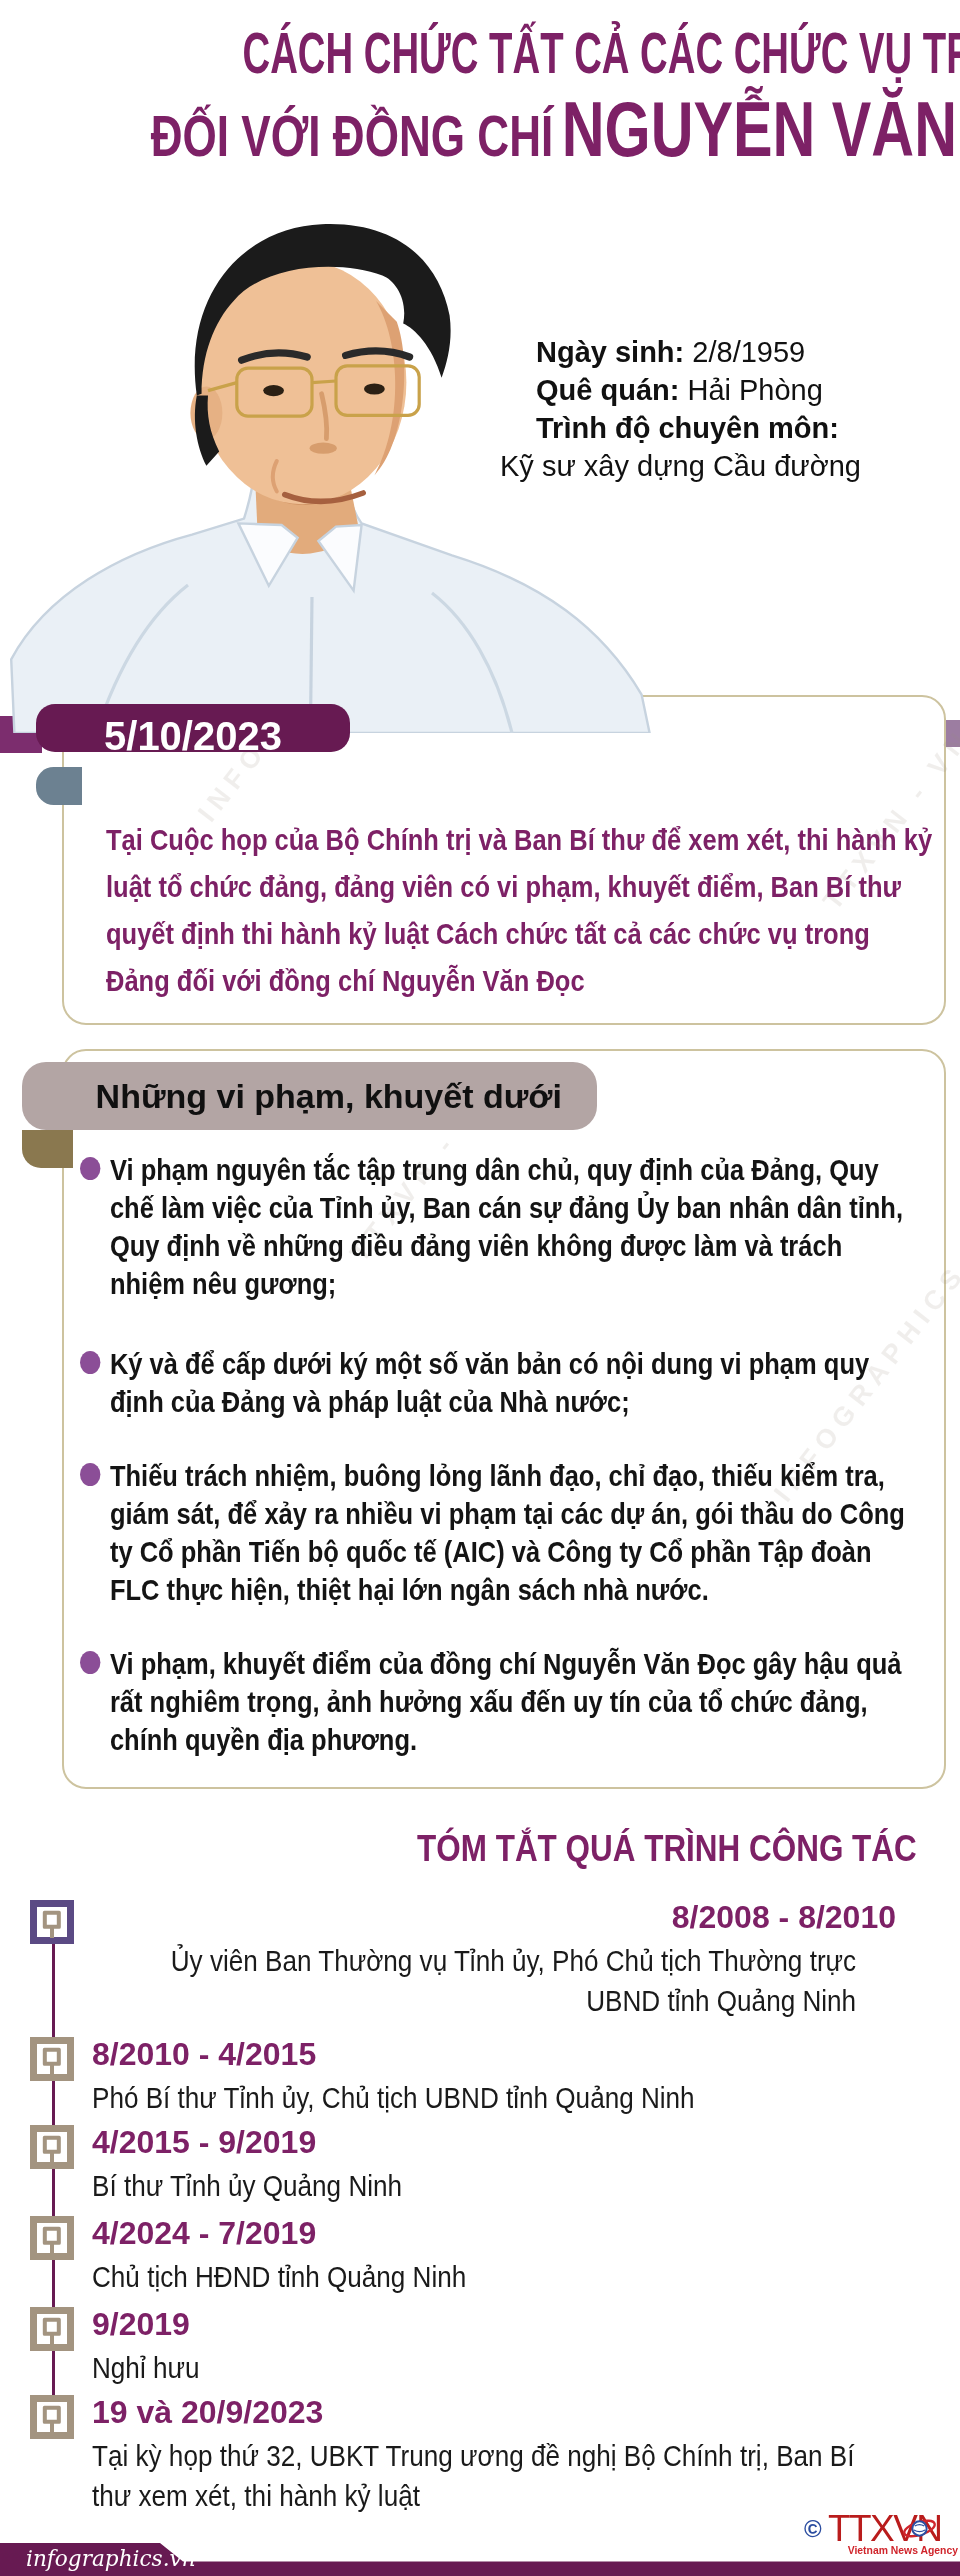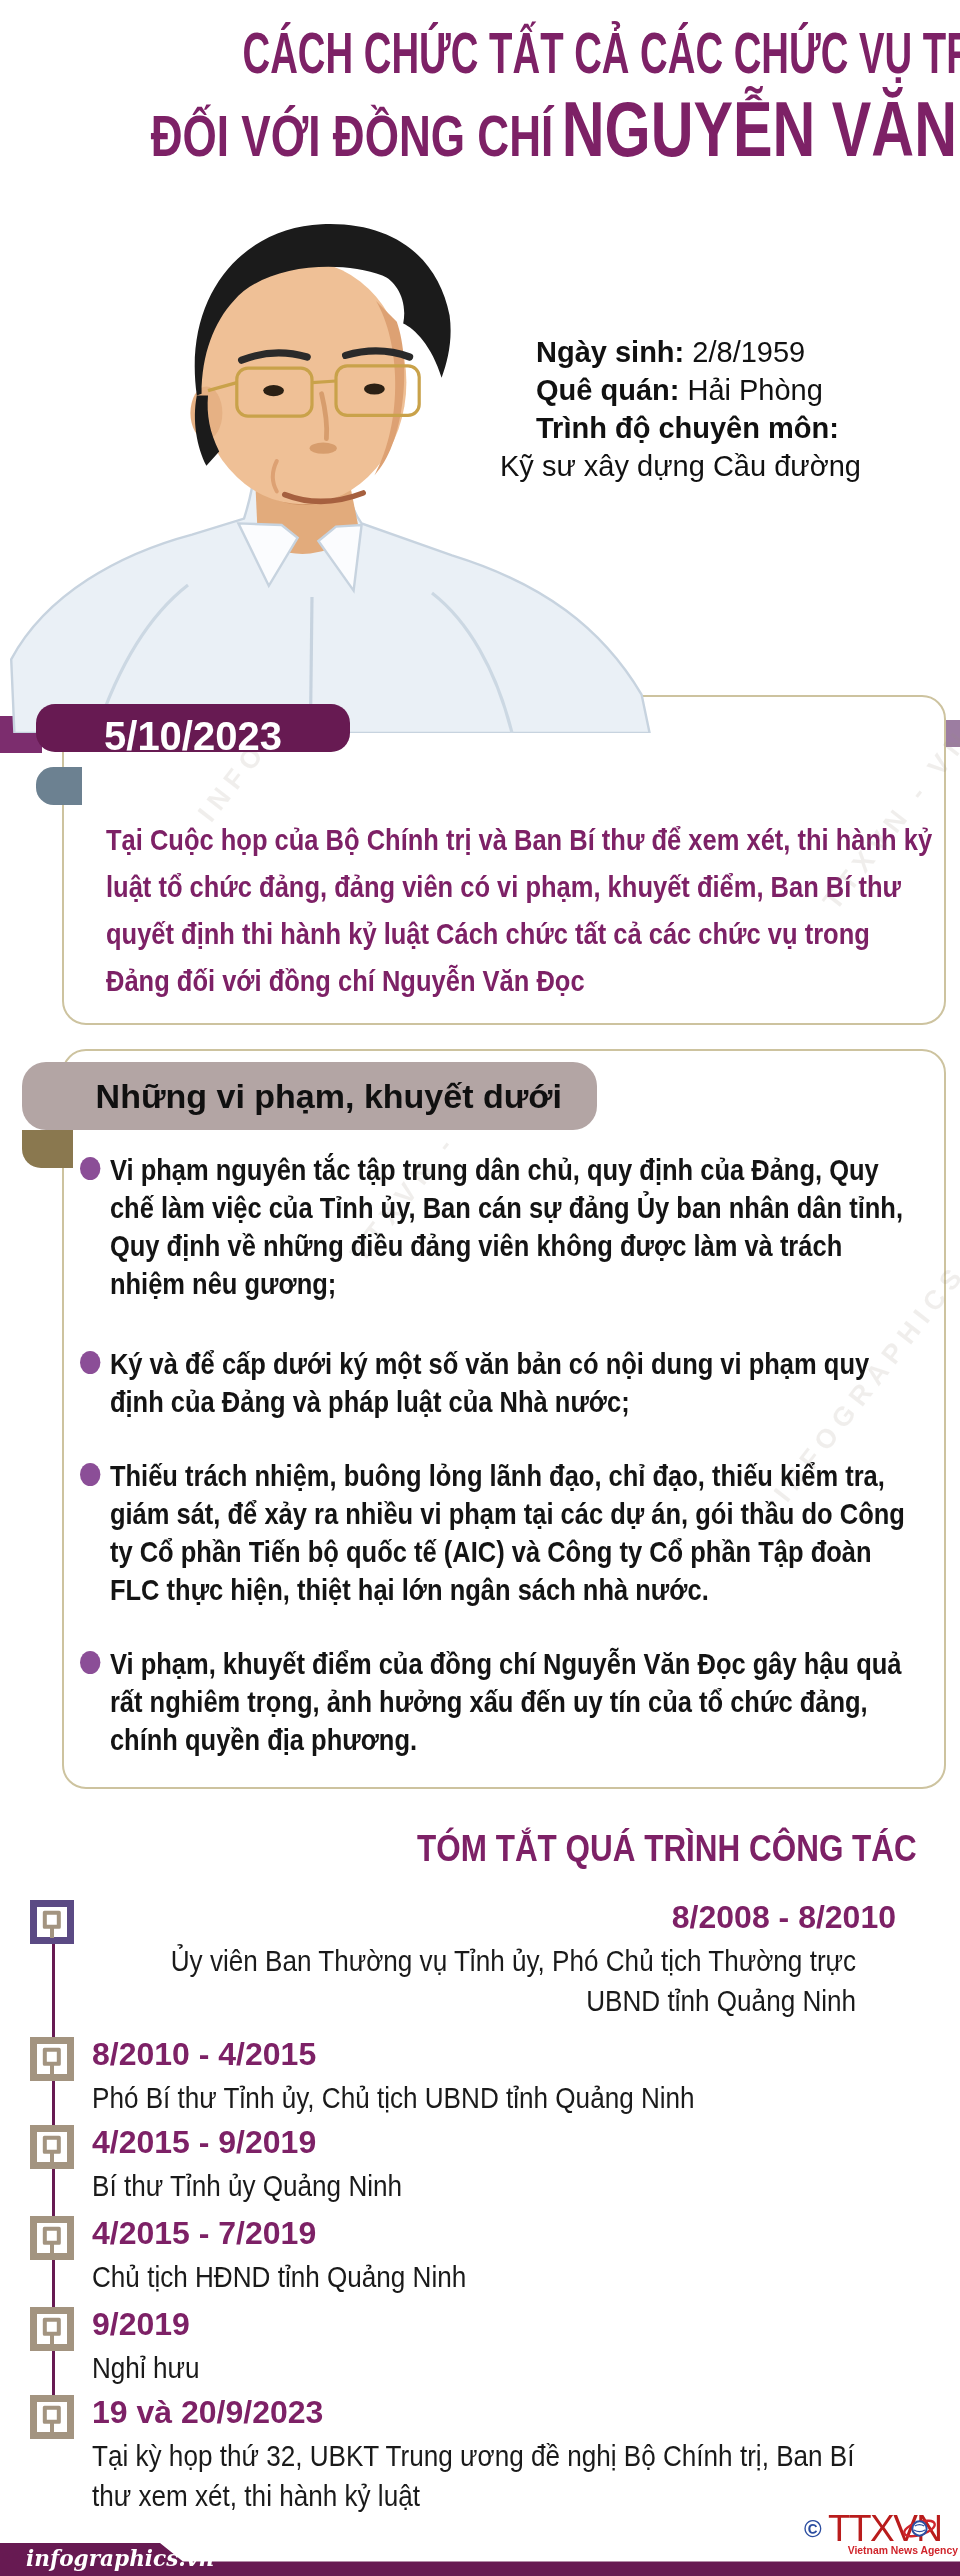--- a/index.html
+++ b/index.html
@@ -67,21 +67,21 @@
     font-size:29px;line-height:40px;color:#1a1a1a;}
 
   
   .wm{position:absolute;transform:rotate(-52deg);transform-origin:left top;color:#9a8f82;opacity:.14;
     font-size:27px;font-weight:bold;letter-spacing:7.2px;white-space:nowrap;z-index:3;pointer-events:none;}
 
   
   .footer-shape{left:0;top:2543px;width:961px;height:33px;background:#671a52;z-index:8;
     clip-path:polygon(0 0,160px 0,183px 18.4px,961px 18.4px,961px 33px,0 33px);}
   .footer-site{left:26px;top:2546px;z-index:9;color:#fff;font-size:21.6px;font-style:italic;
-    font-family:"DejaVu Serif","Liberation Serif",serif;font-weight:bold;}
+    font-family:"DejaVu Serif","Liberation Serif",serif;font-weight:normal;}
   .logo{left:804px;top:2510px;width:154px;z-index:9;}
   .logo-row{display:flex;align-items:center;}
   .logo-c{color:#2b4da0;font-size:24px;font-weight:bold;margin-right:6.4px;}
   .logo-abbr{position:relative;color:#b91c1c;font-size:37px;font-weight:normal;letter-spacing:-1.6px;line-height:37px;}
   .logo-globe{position:absolute;left:74px;top:4.8px;}
   .logo-caption{margin-top:-1.6px;text-align:right;color:#d0252c;font-size:10.4px;font-weight:bold;}
 </style>
 </head>
 <body>
 
@@ -216,21 +216,21 @@
 </div>
 <div class="tl-entry e2">
   <div class="tl-date">8/2010 - 4/2015</div>
   <div class="tl-desc">Phó Bí thư Tỉnh ủy, Chủ tịch UBND tỉnh Quảng Ninh</div>
 </div>
 <div class="tl-entry e3">
   <div class="tl-date">4/2015 - 9/2019</div>
   <div class="tl-desc">Bí thư Tỉnh ủy Quảng Ninh</div>
 </div>
 <div class="tl-entry e4">
-  <div class="tl-date">4/2015 - 7/2019</div>
+  <div class="tl-date">4/2024 - 7/2019</div>
   <div class="tl-desc">Chủ tịch HĐND tỉnh Quảng Ninh</div>
 </div>
 <div class="tl-entry e5">
   <div class="tl-date">9/2019</div>
   <div class="tl-desc">Nghỉ hưu</div>
 </div>
 <div class="tl-entry e6">
   <div class="tl-date">19 và 20/9/2023</div>
   <div class="tl-desc">Tại kỳ họp thứ 32, UBKT Trung ương đề nghị Bộ Chính trị, Ban Bí thư xem xét, thi hành kỷ luật</div>
 </div>

